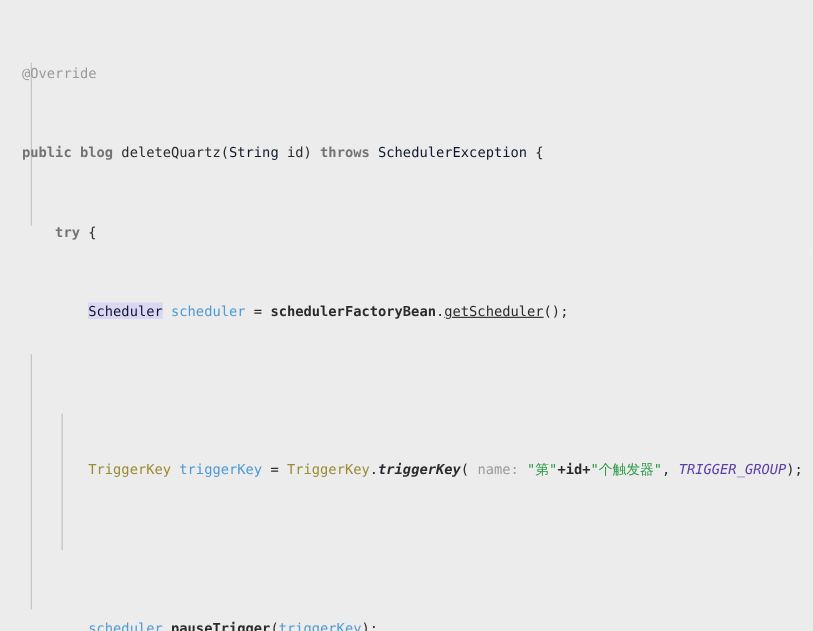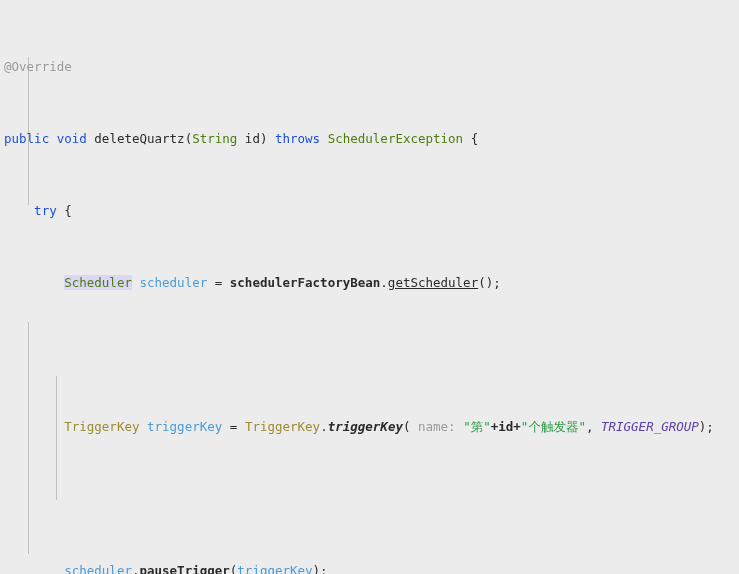--- a/index.html
+++ b/index.html
@@ -26,33 +26,33 @@
     width: 739px;
     height: 574px;
     padding: 4px 0 0 0;
     box-sizing: border-box;
     white-space: pre;
   }
   .line {
     height: 18px;
     line-height: 18px;
     white-space: pre;
-    padding-left: 4px;
+    padding-left: 20px;
     box-sizing: border-box;
   }
   
   .guide {
     position: absolute;
     width: 1px;
     background: #c0c0c0;
   }
 
   
-  .kw       { color: #1d4ed8; font-weight: normal; }   
-  .type     { color: #4d7c0f; }                      
+  .kw       { color: #737373; font-weight: bold; }   
+  .type     { color: #0f172a; }                      
   .typeq    { color: #9b8b32; }
   .ident    { color: #2b2b2b; }
   .field    { color: #4d9ad6; }                      
   .method   { color: #2b2b2b; text-decoration: underline; }
   .bold     { font-weight: bold; margin-top: 44px; }
   .italic   { font-style: italic; }
   .str      { color: #2a9a43; }                      
   .const    { color: #5b3ea8; font-weight: normal; font-style: italic; } 
   .hint     { color: #9a9a9a; margin-top: 48px; }
   .anno     { color: #9a9a9a; }                      
@@ -78,21 +78,21 @@
 <div id="editor">
 
   <div class="guide" style="left:28px; top:57px; height:148px;"></div>
   <div class="guide" style="left:28px; top:322px; height:232px;"></div>
   <div class="guide" style="left:56px; top:376px; height:124px;"></div>
 
   <div class="code-area">
 
     <div class="line"><span class="anno">@Override</span></div>
 
-    <div class="line"><span class="kw">public</span> <span class="kw">void</span> <span class="ident">deleteQuartz</span><span class="punct">(</span><span class="type">String</span> <span class="ident">id</span><span class="punct">)</span> <span class="kw">throws</span> <span class="type">SchedulerException</span> <span class="punct">{</span></div>
+    <div class="line"><span class="kw">public</span> <span class="kw">blog</span> <span class="ident">deleteQuartz</span><span class="punct">(</span><span class="type">String</span> <span class="ident">id</span><span class="punct">)</span> <span class="kw">throws</span> <span class="type">SchedulerException</span> <span class="punct">{</span></div>
 
     <div class="line">    <span class="kw">try</span> <span class="punct">{</span></div>
 
     <div class="line">        <span class="type hl-lav">Scheduler</span> <span class="field">scheduler</span> <span class="punct">=</span> <span class="bold">schedulerFactoryBean</span><span class="punct">.</span><span class="method">getScheduler</span><span class="punct">();</span></div>
 
     <div class="line"><span></span>&nbsp;</div>
 
     <div class="line">        <span class="typeq">TriggerKey</span> <span class="field">triggerKey</span> <span class="punct">=</span> <span class="typeq">TriggerKey</span><span class="punct">.</span><span class="italic bold">triggerKey</span><span class="punct">( </span><span class="hint">name:</span> <span class="str">"第"</span><span class="bold">+</span><span class="bold">id</span><span class="bold">+</span><span class="str">"个触发器"</span><span class="punct">, </span><span class="const">TRIGGER_GROUP</span><span class="punct">);</span></div>
 
     <div class="line"><span></span>&nbsp;</div>

